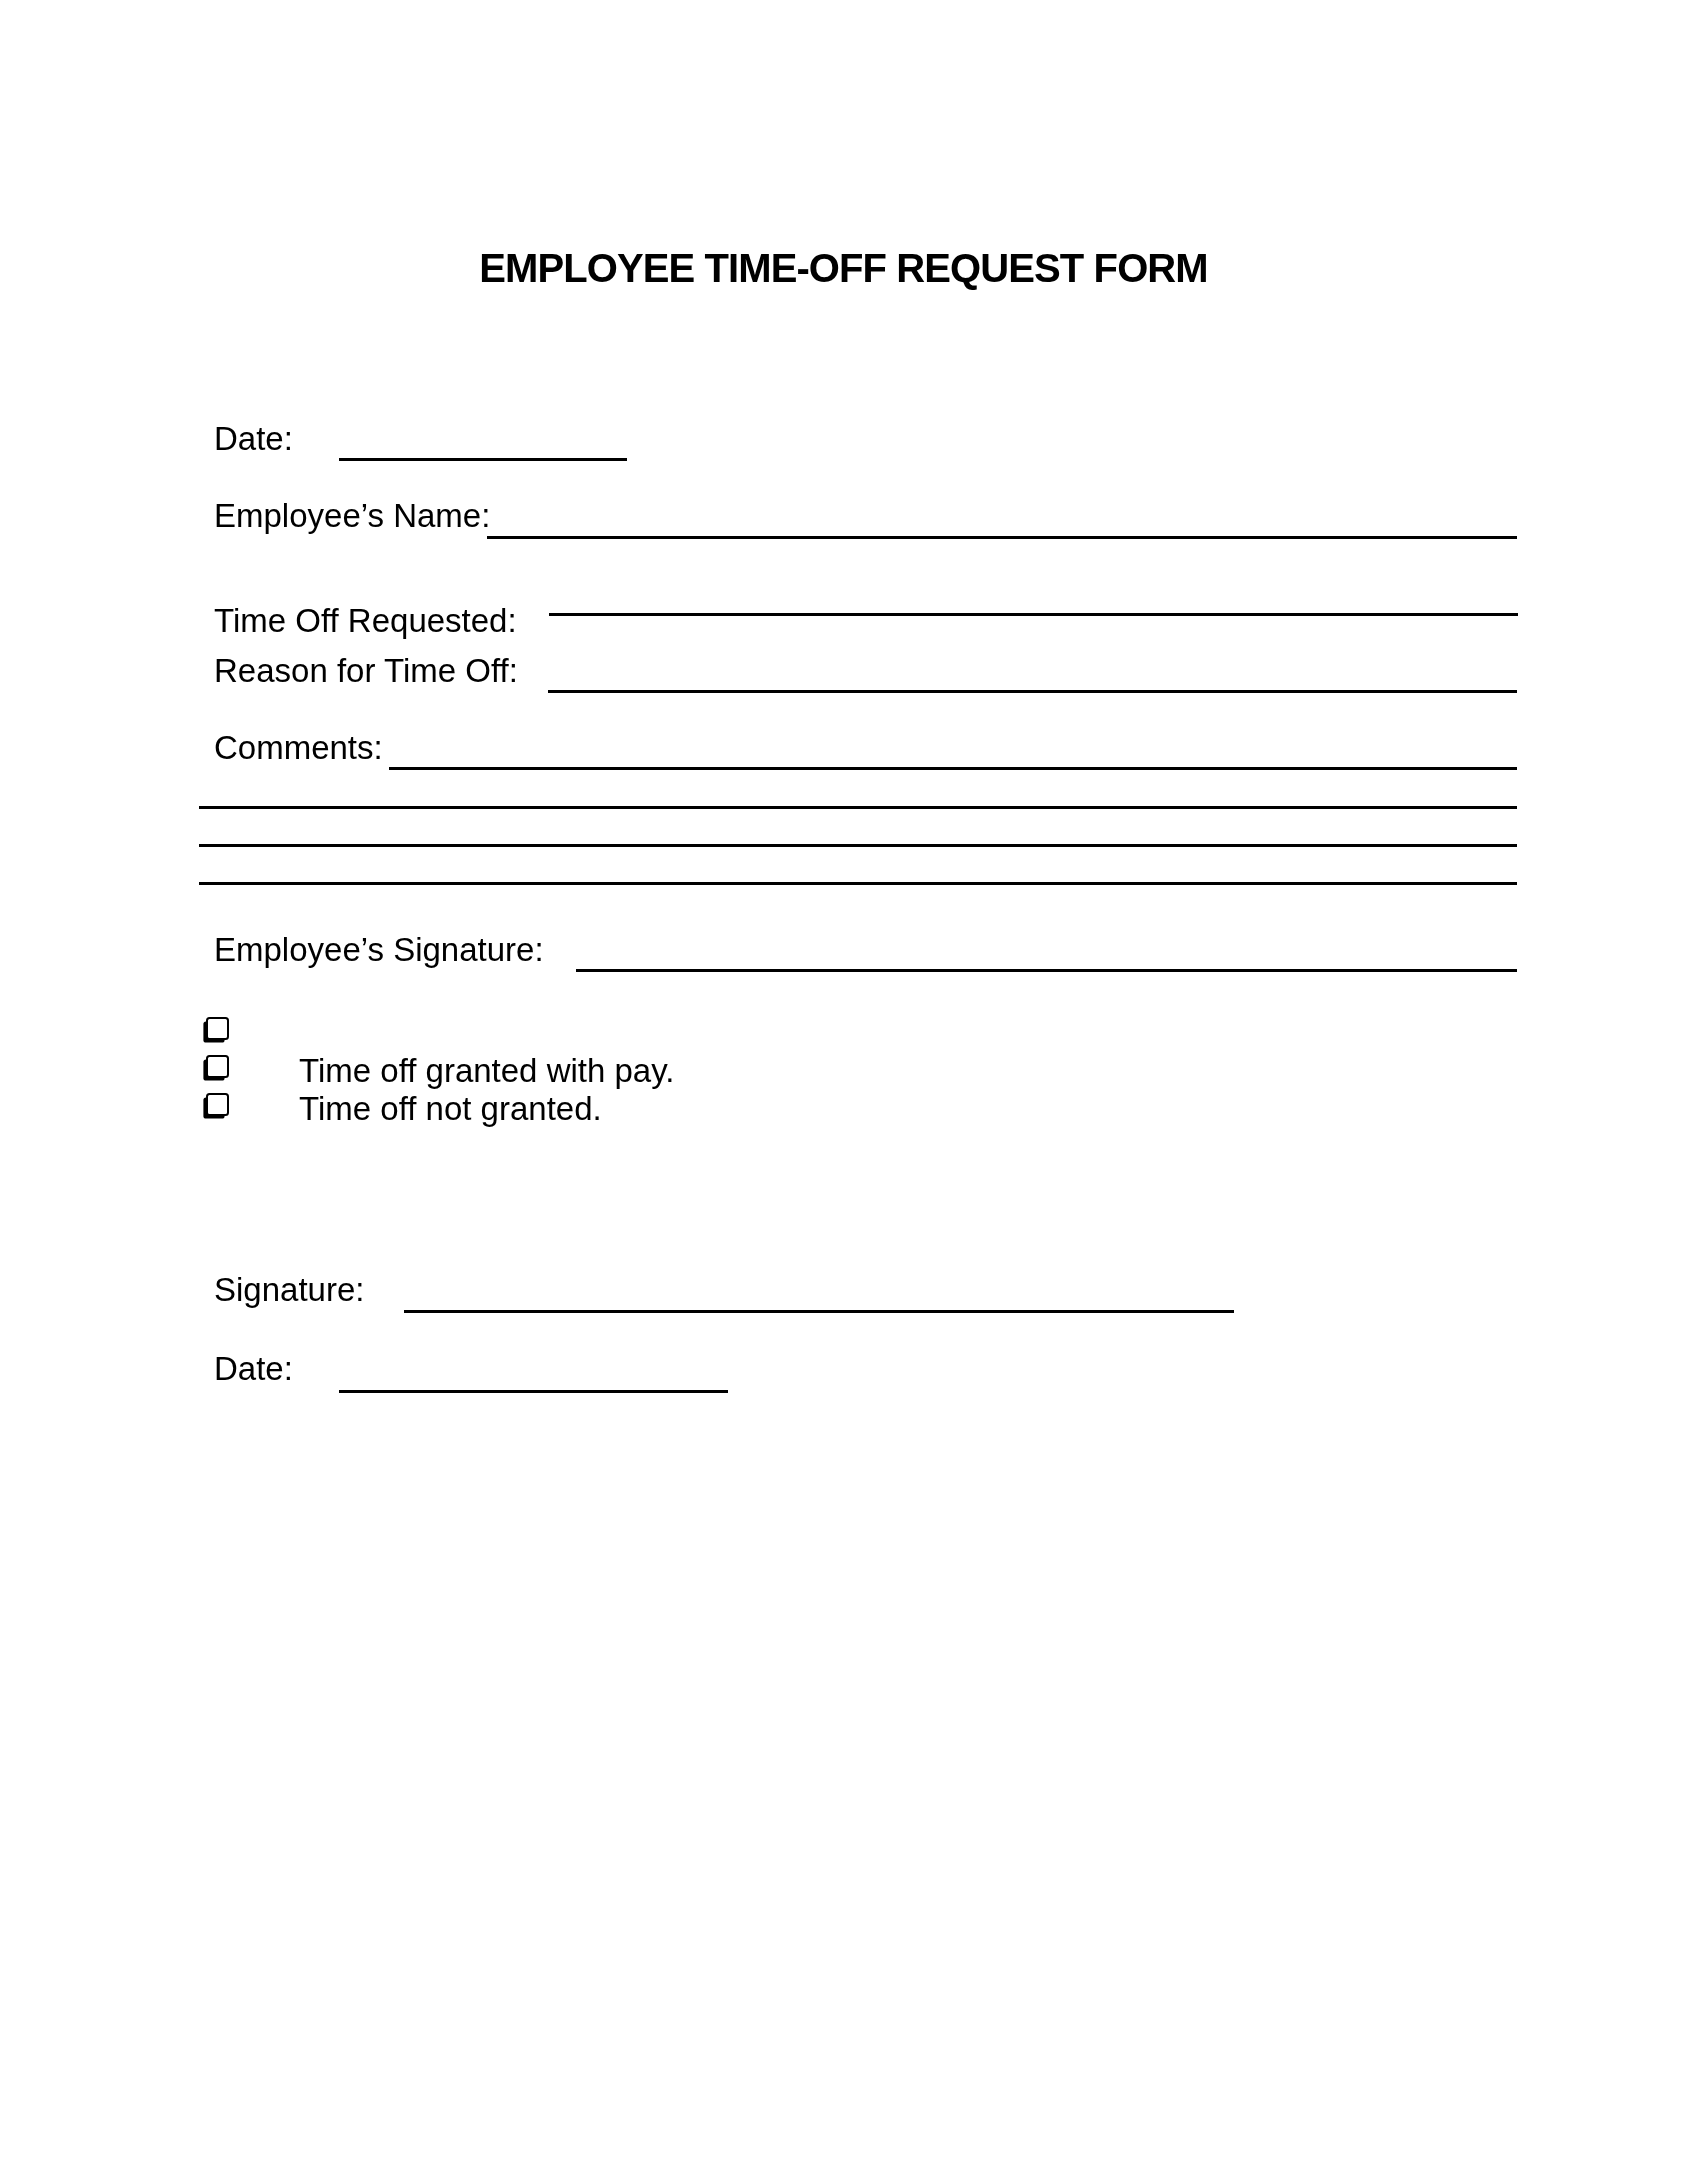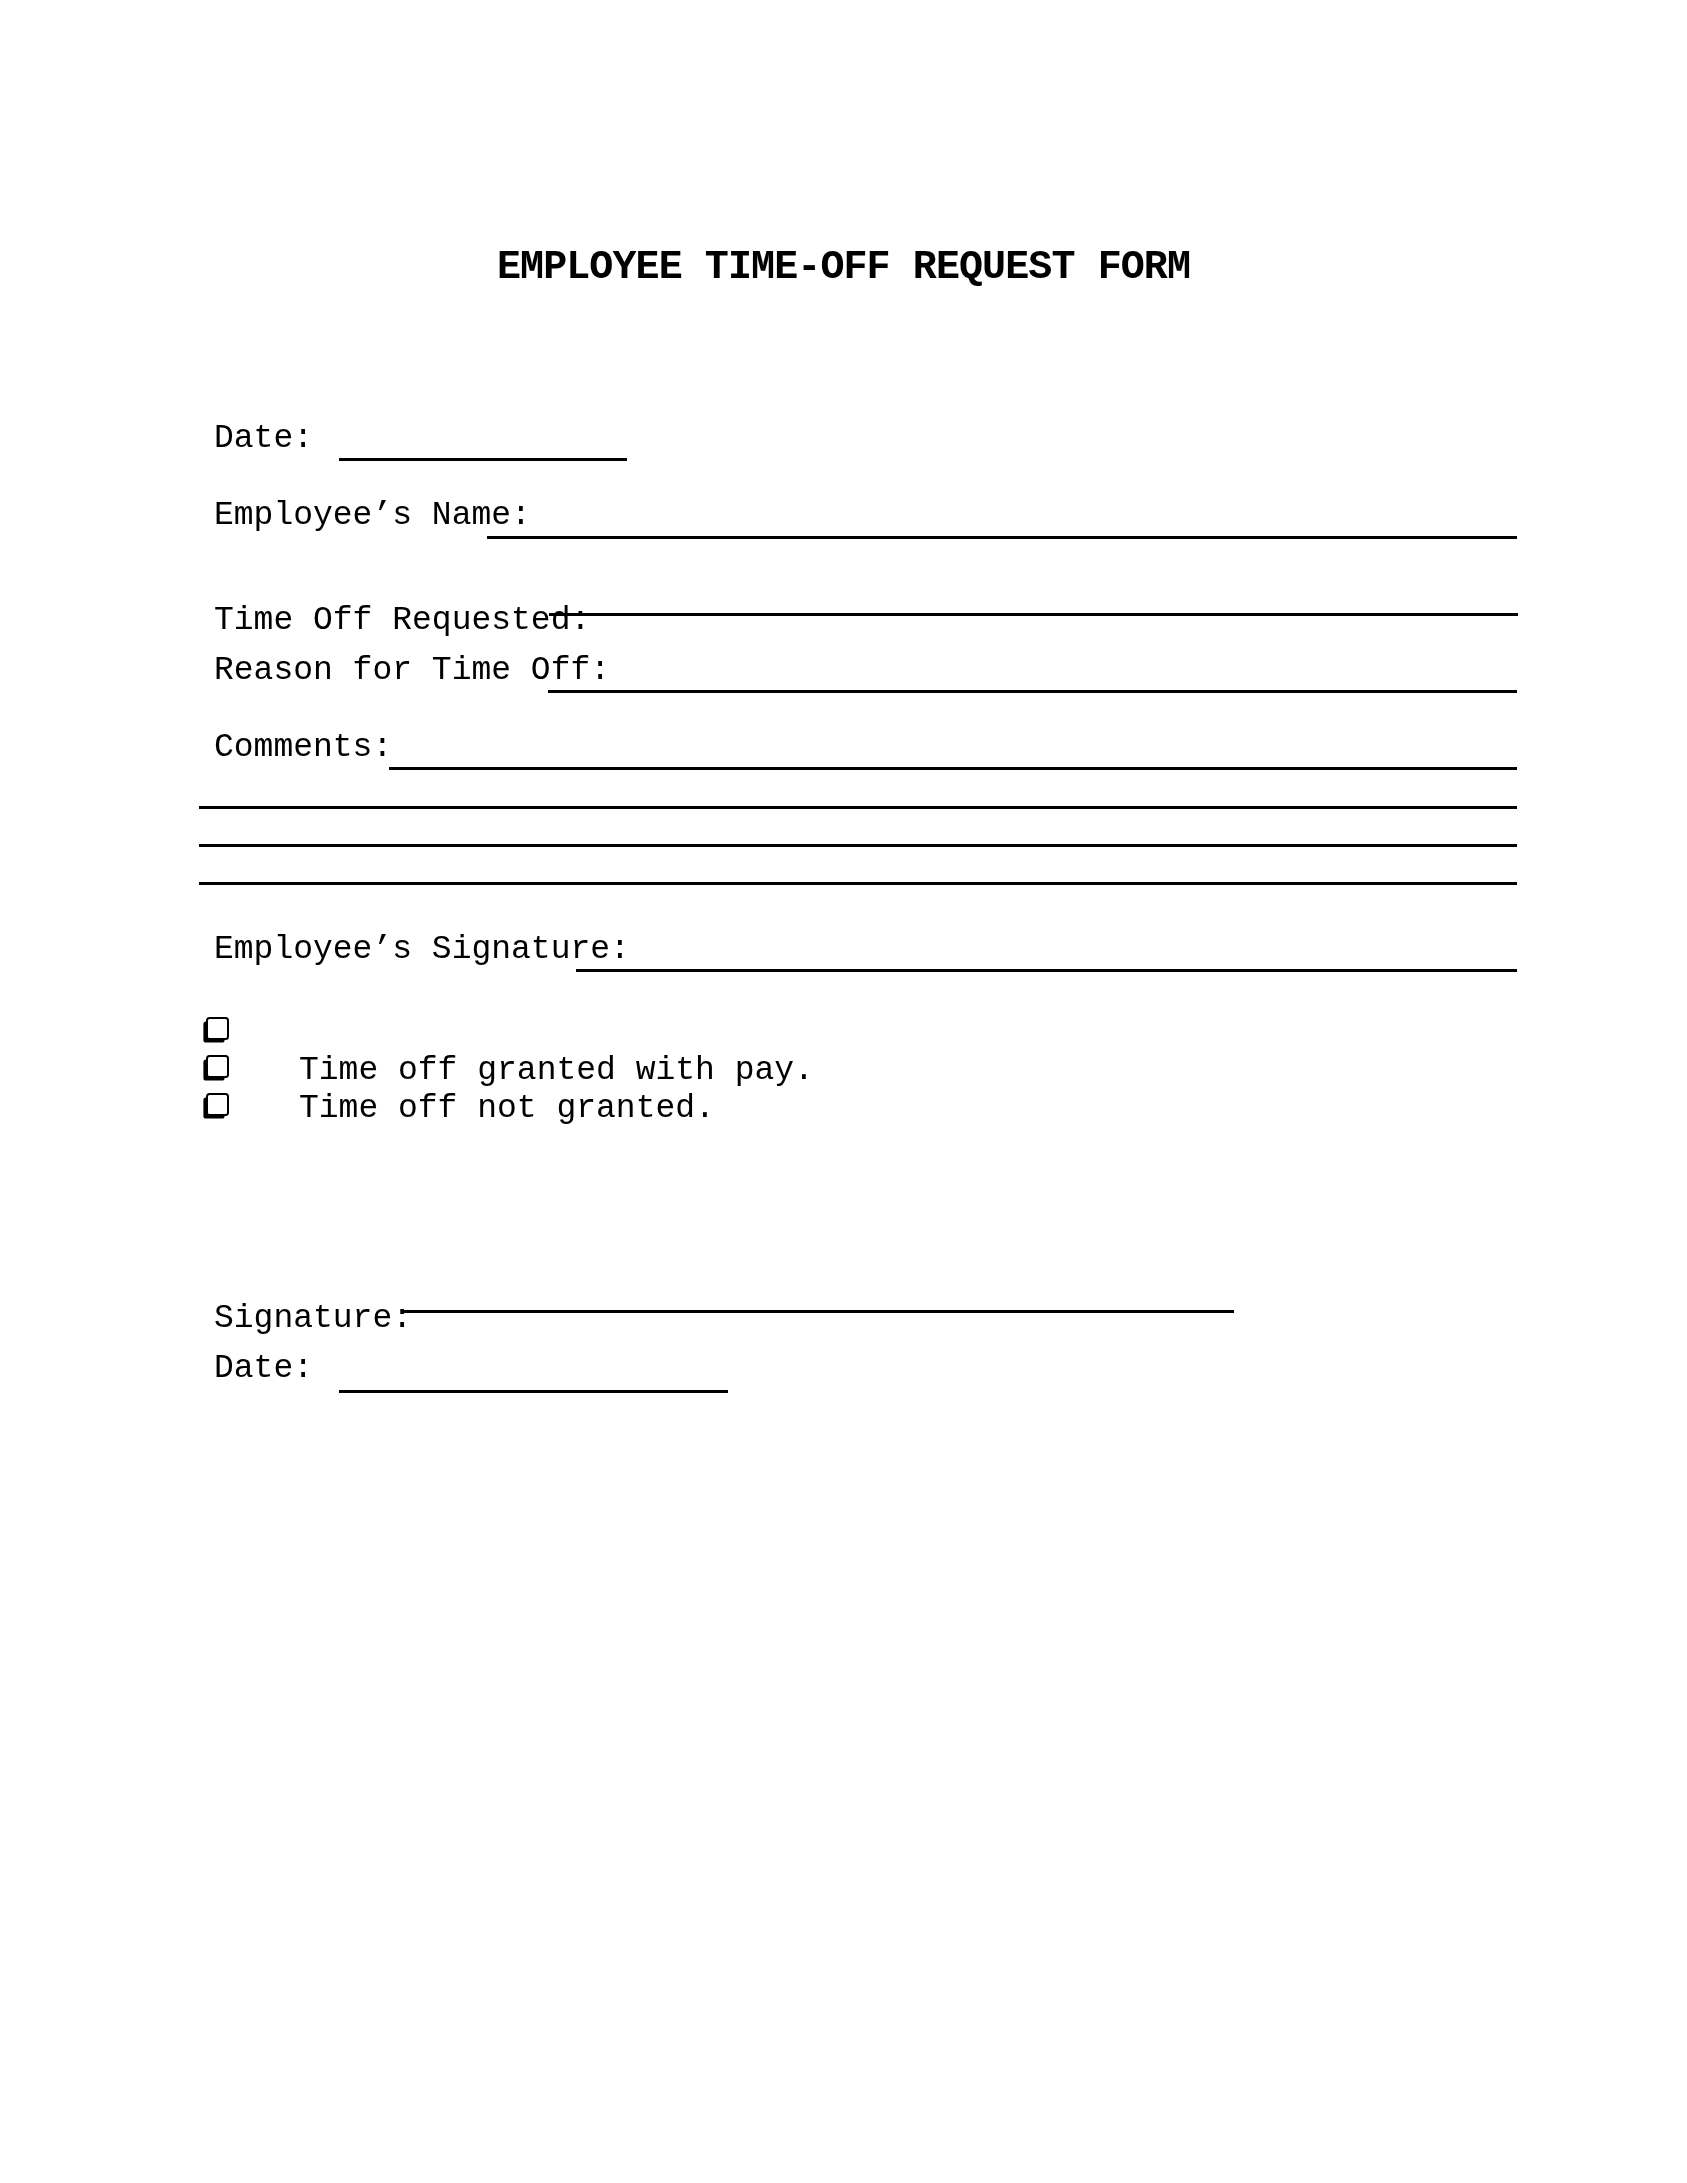--- a/index.html
+++ b/index.html
@@ -2,21 +2,21 @@
 <html style="font-size:14px"><head>
 <meta charset="utf-8">
 <style>
   html, body { margin:0; padding:0; background:#ffffff; }
   .page {
     position: relative;
     width: 1687px;
     height: 2184px;
     background: #ffffff;
     color: #000000;
-    font-family: Liberation Mono, monospace;
+    font-family: Liberation Sans, sans-serif;
     overflow: hidden;
   }
   .title {
     position: absolute;
     top: 248px;
     left: 0;
     width: 100%;
     text-align: center;
     font-weight: 700;
     font-size: 40px;
@@ -39,21 +39,21 @@
     white-space: nowrap;
     overflow: hidden;
   }
   
   #lbl-request-date   { left: 214px; top: 422px; }
   #lbl-employee-name  { left: 214px; top: 499px; }
   #lbl-time-off-req   { left: 214px; top: 580px; margin-top: 24px; }
   #lbl-reason         { left: 214px; top: 654px; }
   #lbl-comments       { left: 214px; top: 731px; }
   #lbl-emp-signature  { left: 214px; top: 933px; }
-  #lbl-appr-signature { left: 214px; top: 1273px; margin-top: 29px; }
+  #lbl-appr-signature { left: 214px; top: 1273px; }
   #lbl-approval-date  { left: 214px; top: 1352px; }
   
   #line-request-date   { left: 339px;  top: 421px;  width: 288px;  }
   #line-employee-name  { left: 487px;  top: 499px;  width: 1030px; }
   #line-time-off-req   { left: 549px;  top: 576px;  width: 969px; }
   #line-reason         { left: 548px;  top: 653px;  width: 969px; }
   #line-comments       { left: 389px;  top: 730px;  width: 1128px; }
   #line-comments-2     { left: 199px;  top: 769px;  width: 1318px; }
   #line-comments-3     { left: 199px;  top: 807px;  width: 1318px; }
   #line-comments-4     { left: 199px;  top: 845px;  width: 1318px; }

